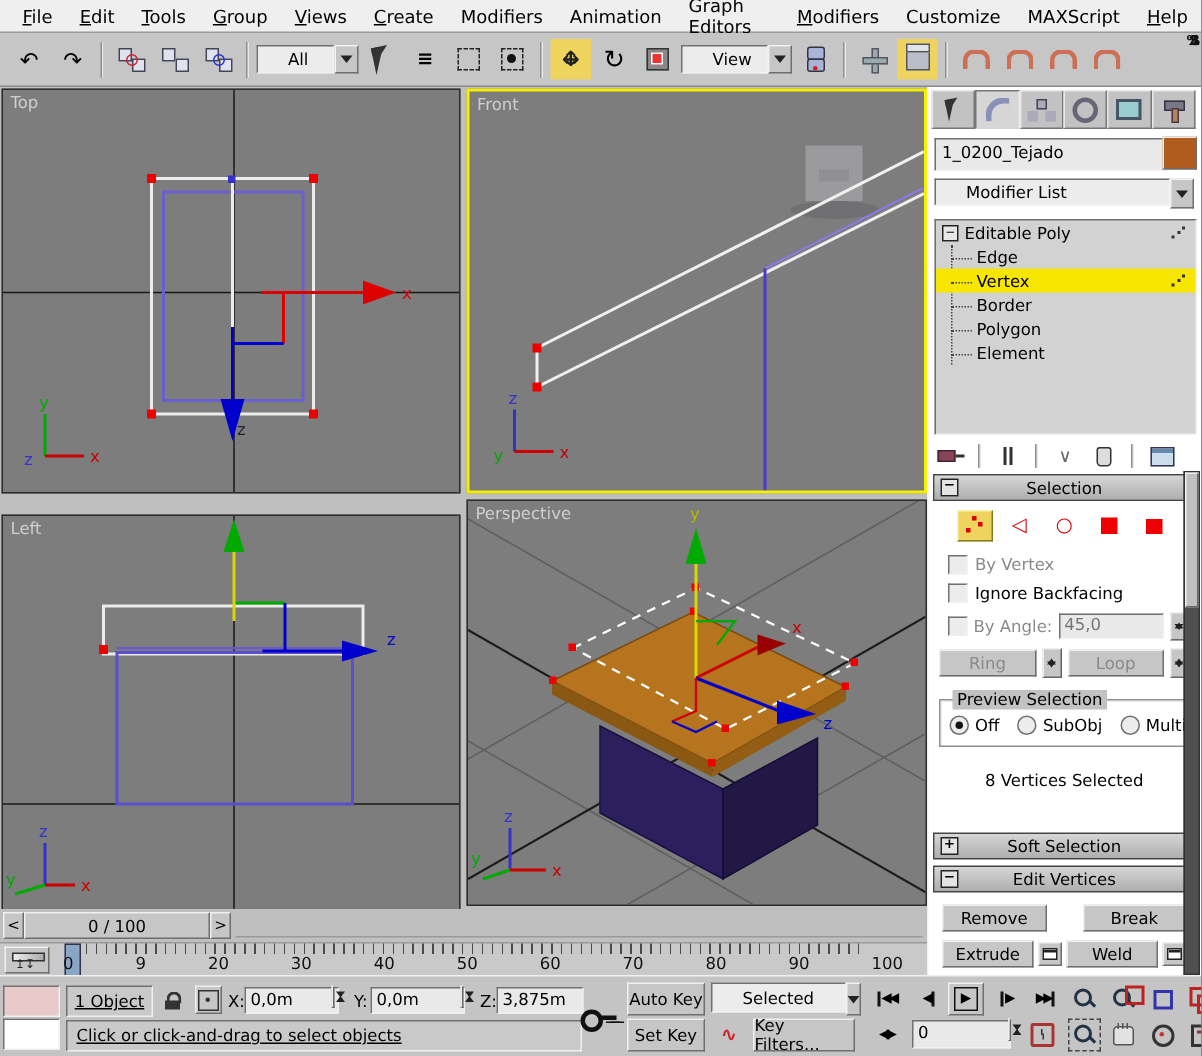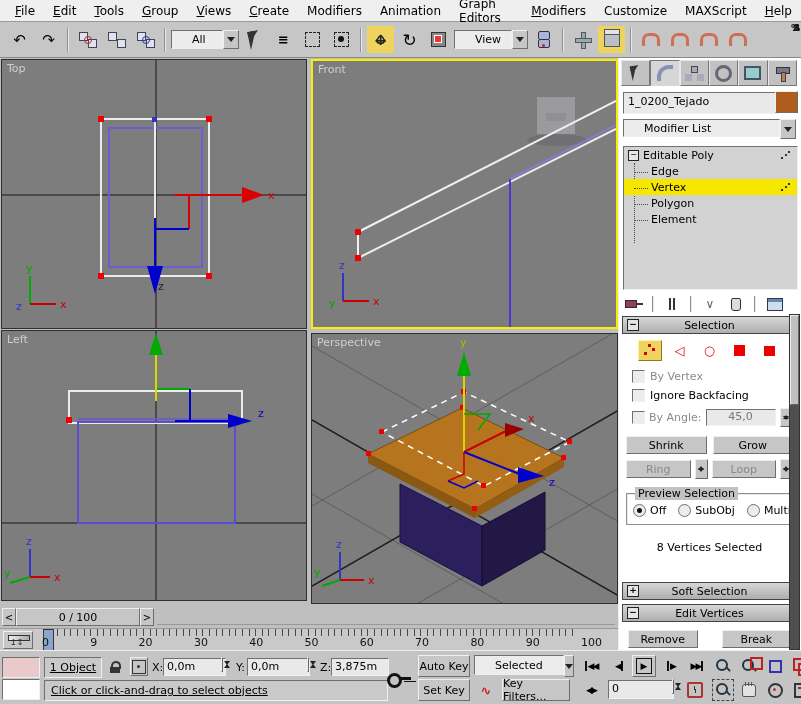--- a/index.html
+++ b/index.html
@@ -305,21 +305,21 @@
       <g>
         <line x1="30" y1="240" x2="30" y2="212" stroke="#33c" stroke-width="2"></line>
         <line x1="30" y1="240" x2="56" y2="240" stroke="#c00" stroke-width="2"></line>
         <text x="26" y="208" fill="#33c" font-size="11">z</text>
         <text x="60" y="244" fill="#c00" font-size="11">x</text>
         <text x="16" y="246" fill="#0a0" font-size="11">y</text>
       </g>
     </svg>
   </div>
 
-  <div class="abs vp" style="left:1px;top:330px;width:306px;height:271px;">
+  <div class="abs vp" style="left:1px;top:343px;width:306px;height:271px;">
     <span class="vplabel">Left</span>
     <svg width="306" height="271">
       <g>
         <line x1="154" y1="0" x2="154" y2="271" stroke="#181818"></line>
         <line x1="0" y1="192" x2="306" y2="192" stroke="#181818"></line>
       </g>
       <g>
         <rect x="67" y="60" width="173" height="32" fill="none" stroke="#ececec" stroke-width="2"></rect>
         <rect x="76" y="91" width="157" height="101" fill="none" stroke="#5a4fd0" stroke-width="2"></rect>
         <line x1="76" y1="88" x2="233" y2="88" stroke="#6a5acd" stroke-width="1.5"></line>
@@ -473,20 +473,24 @@
           <span class="twig"></span>
           <span>Edge</span>
         </div>
       <div class="srow sel">
         <span class="twig"></span>
           <span>Vertex</span>
         <span class="dots3" style="margin-left:auto;margin-right:8px;"></span>
       </div>
       <div class="srow">
           <span class="twig"></span>
+          <span>Border</span>
+        </div>
+      <div class="srow">
+          <span class="twig"></span>
           <span>Polygon</span>
         </div>
       <div class="srow">
           <span class="twig"></span>
           <span>Element</span>
         </div>
     </div>
 
     <div class="abs" style="left:4px;top:236px;width:173px;height:20px;display:flex;align-items:center;gap:4px;">
       <div class="btn" style="width:22px;height:18px;">
@@ -533,31 +537,27 @@
       </div>
 
       <div style="display:flex;align-items:center;gap:5px;margin:9px 0 0 10px;">
         <span class="ck"></span>
         <span class="disabled">By Vertex</span>
       </div>
       <div style="display:flex;align-items:center;gap:5px;margin:6px 0 0 10px;">
         <span class="ck"></span>
         <span>Ignore Backfacing</span>
       </div>
-      <div style="display:flex;align-items:center;gap:4px;margin:6px 0 0 10px;text-align:center;">
+      <div style="display:flex;align-items:center;gap:4px;margin:6px 0 0 10px;">
         <span class="ck"></span>
         <span class="disabled">By Angle:</span>
         <span class="fieldw" style="width:62px;height:15px;padding:0 3px;color:#777;">45,0</span>
         <span class="spin" style="height:17px;"></span>
       </div>
 
-      <div style="display:flex;gap:6px;margin:9px 4px 0 4px;">
-        <div class="btn raised pbtn" style="flex:1;">Shrink</div>
-        <div class="btn raised pbtn" style="flex:1;">Grow</div>
-      </div>
       <div style="display:flex;gap:4px;margin:5px 4px 0 4px;align-items:center;">
         <div class="btn raised pbtn disabled" style="flex:1;">Ring</div>
         <span class="spin" style="height:18px;"></span>
         <div class="btn raised pbtn disabled" style="flex:1;">Loop</div>
         <span class="spin" style="height:18px;"></span>
       </div>
 
       <div class="groupbox" style="margin:14px 4px 0 4px;height:30px;">
         <span class="grouplegend">Preview Selection</span>
         <div style="display:flex;align-items:center;gap:4px;padding:10px 0 0 6px;">

